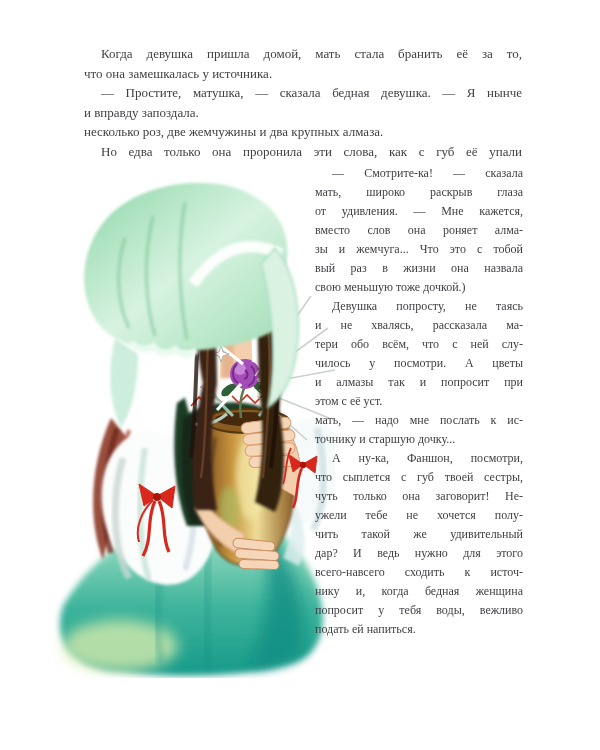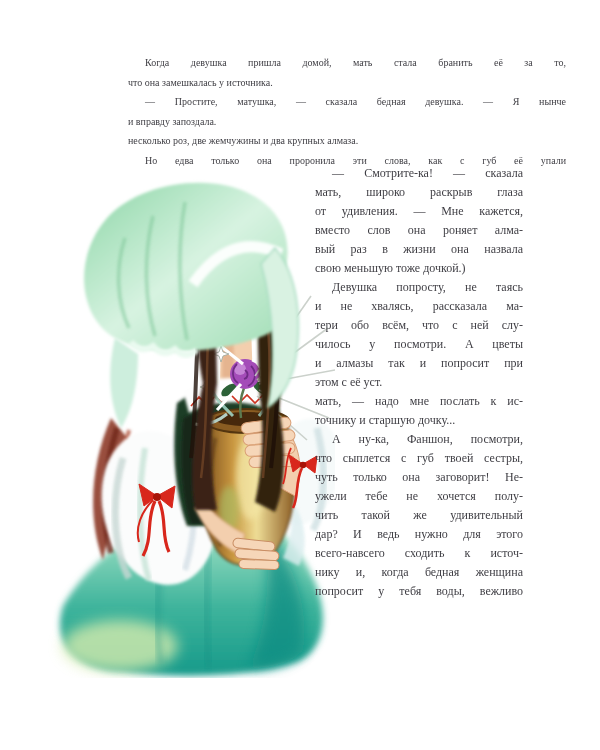--- a/index.html
+++ b/index.html
@@ -1,21 +1,21 @@
 <!DOCTYPE html>
 <html><head>
 <meta charset="utf-8">
 <style>
   html,body{margin:0;padding:0;background:#fff;}
   .page{
     position:relative;width:600px;height:750px;background:#ffffff;overflow:hidden;
     font-family:"Liberation Serif","DejaVu Serif",serif;color:#3f3e44;
   }
   .textblock{position:absolute;}
-  .top-block{left:84px;top:53px;width:438px;font-size:10px;line-height:19.5px;margin-left:44px;}
+  .top-block{left:84px;top:44px;width:438px;font-size:13px;line-height:19.5px;}
   .right-col{left:315px;top:164px;width:208px;font-size:12px;line-height:19px;}
   .para{margin:0;}
   .line{display:block;width:100%;text-align:justify;text-align-last:justify;white-space:nowrap;overflow:hidden;}
   .line.last{text-align-last:left;}
   .line.first{text-indent:17px;}
   .illo{position:absolute;left:45px;top:178px;width:290px;height:500px;}
 </style>
 </head>
 <body>
 
@@ -223,20 +223,21 @@
         <div class="line last">несколько роз, две жемчужины и два крупных алмаза.</div>
         <div class="line first">Но едва только она проронила эти слова, как с губ её упали</div>
       </div>
     </div>
   <div class="textblock right-col">
       <div class="para">
         <div class="line first">— Смотрите-ка! — сказала</div>
         <div class="line">мать, широко раскрыв глаза</div>
         <div class="line">от удивления. — Мне кажется,</div>
         <div class="line">вместо слов она роняет алма-</div>
+        <div class="line">зы и жемчуга... Что это с тобой</div>
         <div class="line">вый раз в жизни она назвала</div>
         <div class="line last">свою меньшую тоже дочкой.)</div>
       </div>
       <div class="para">
         <div class="line first">Девушка попросту, не таясь</div>
         <div class="line">и не хвалясь, рассказала ма-</div>
         <div class="line">тери обо всём, что с ней слу-</div>
         <div class="line">чилось у посмотри. А цветы</div>
         <div class="line">и алмазы так и попросит при</div>
         <div class="line last">этом с её уст.</div>
@@ -248,16 +249,17 @@
       <div class="para">
         <div class="line first">А ну-ка, Фаншон, посмотри,</div>
         <div class="line">что сыплется с губ твоей сестры,</div>
         <div class="line">чуть только она заговорит! Не-</div>
         <div class="line">ужели тебе не хочется полу-</div>
         <div class="line">чить такой же удивительный</div>
         <div class="line">дар? И ведь нужно для этого</div>
         <div class="line">всего-навсего сходить к источ-</div>
         <div class="line">нику и, когда бедная женщина</div>
         <div class="line">попросит у тебя воды, вежливо</div>
+        <div class="line last">подать ей напиться.</div>
       </div>
     </div>
 
 </div>
 
 </body></html>

